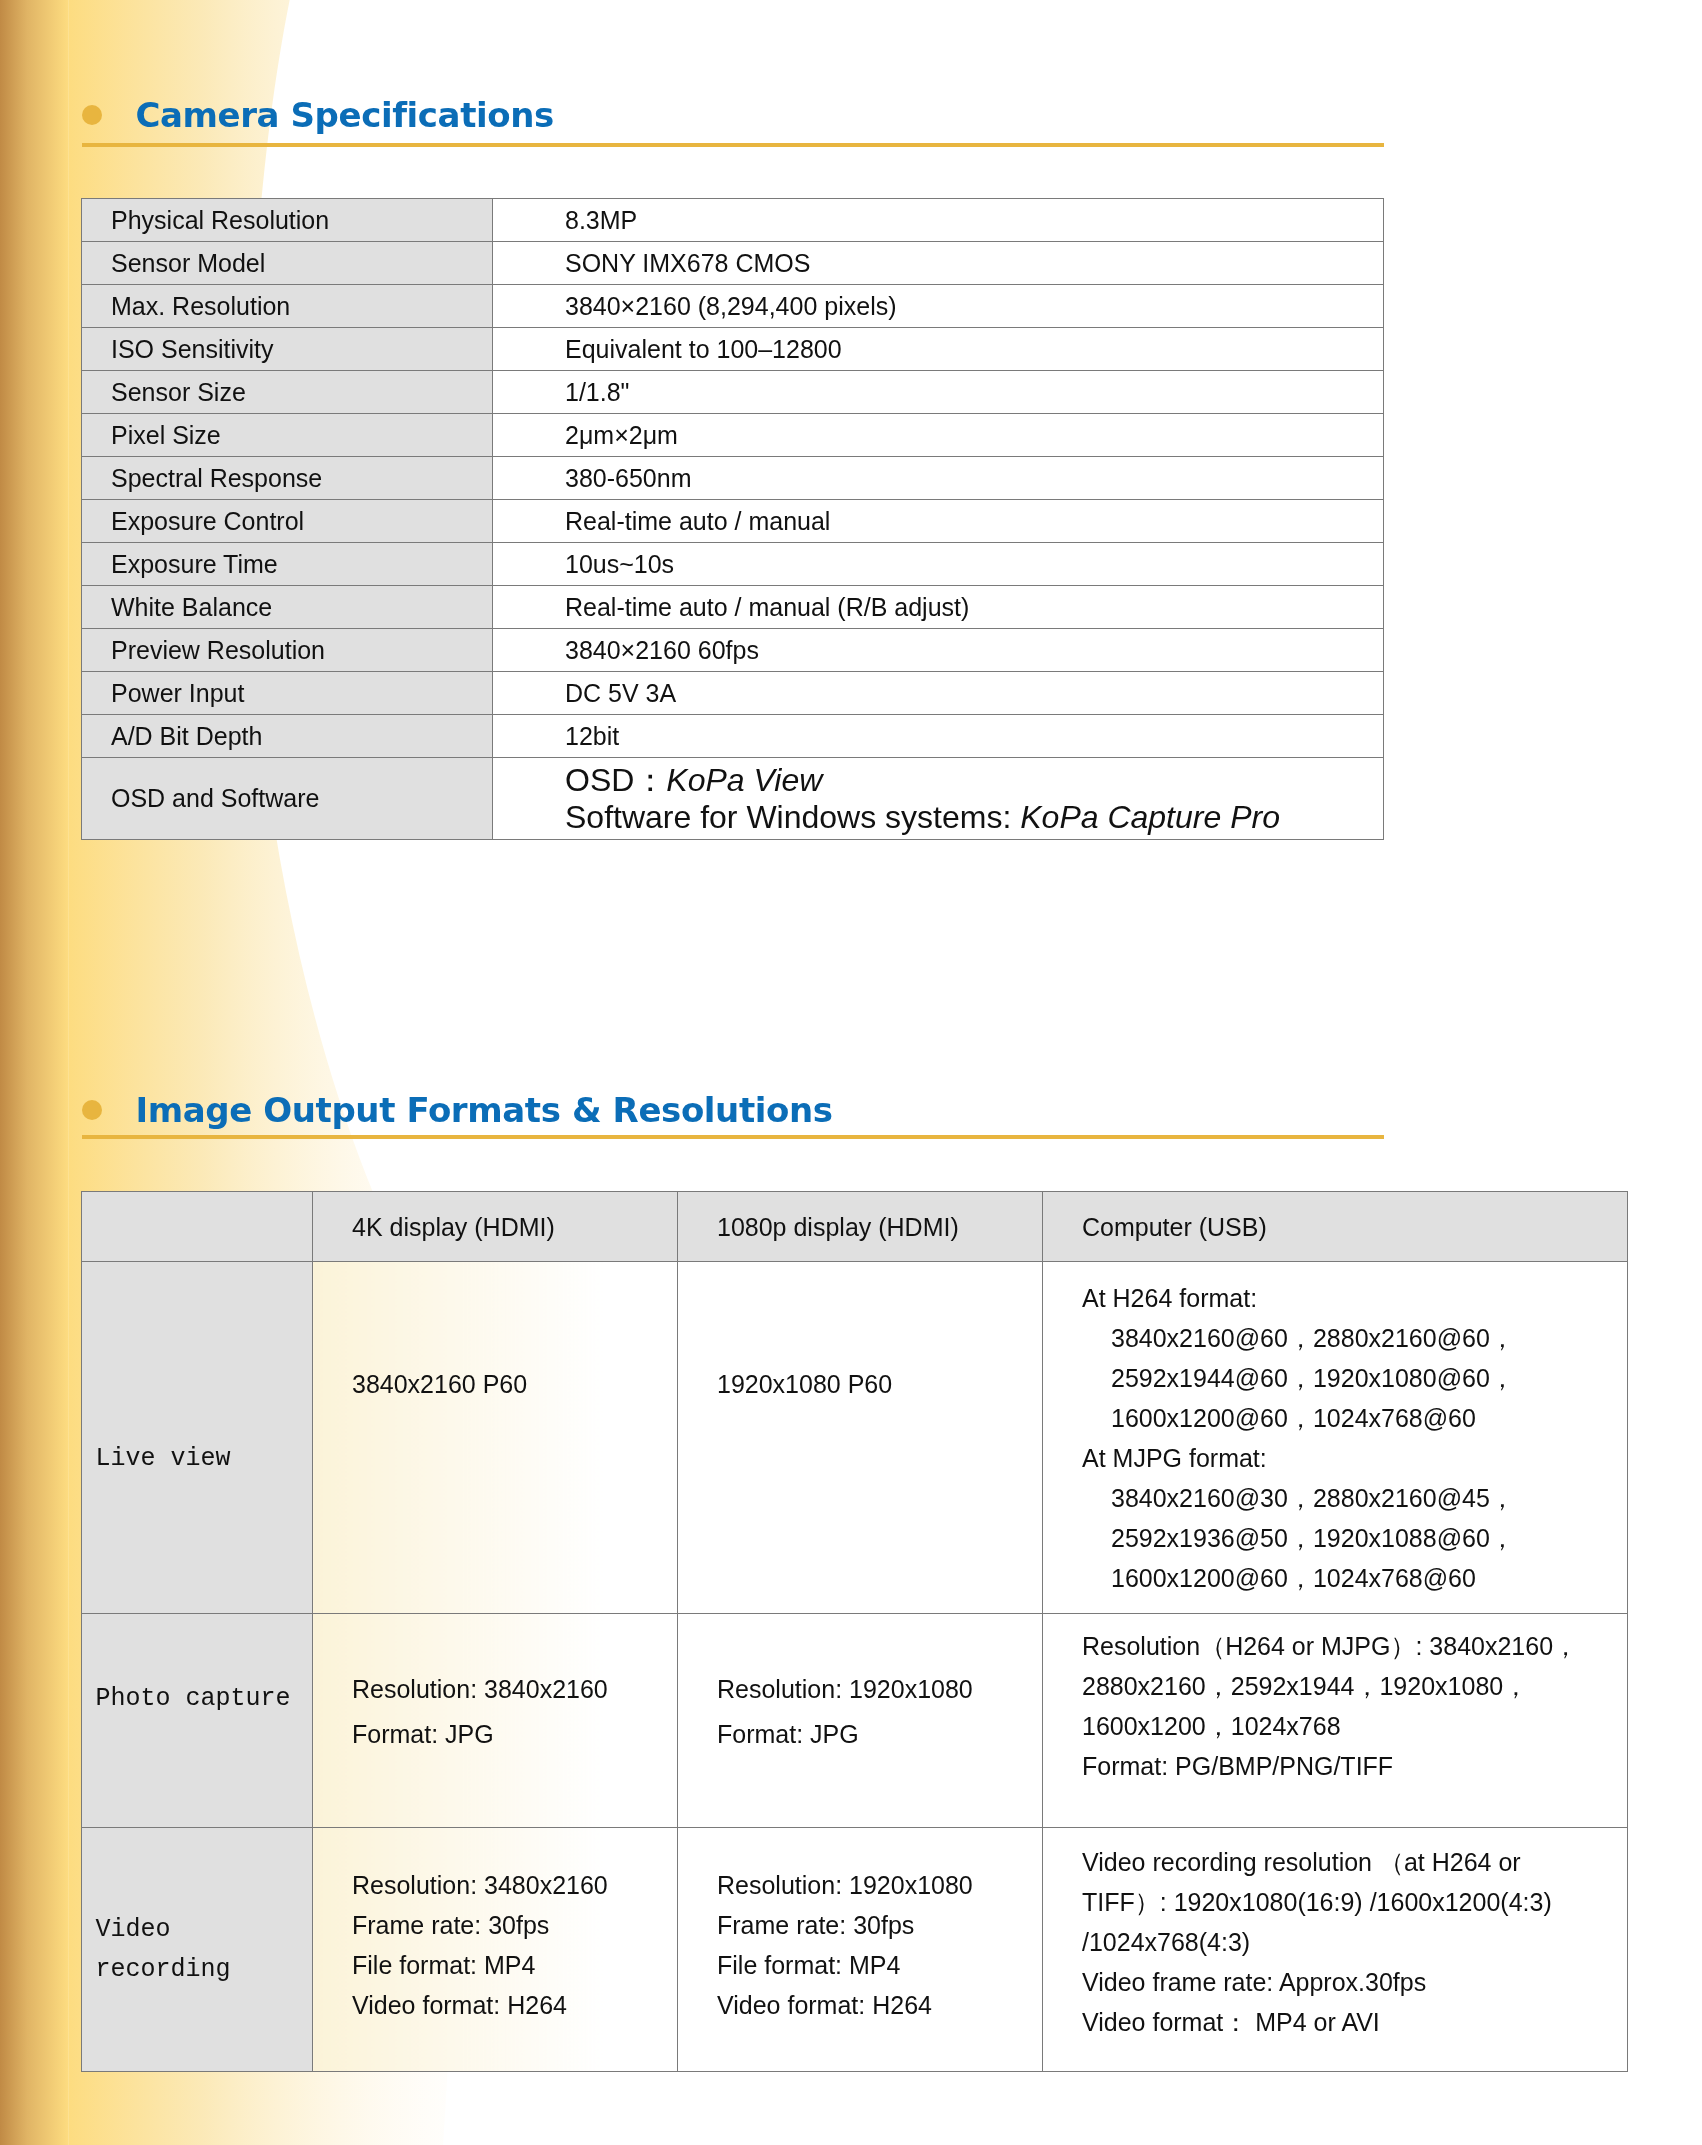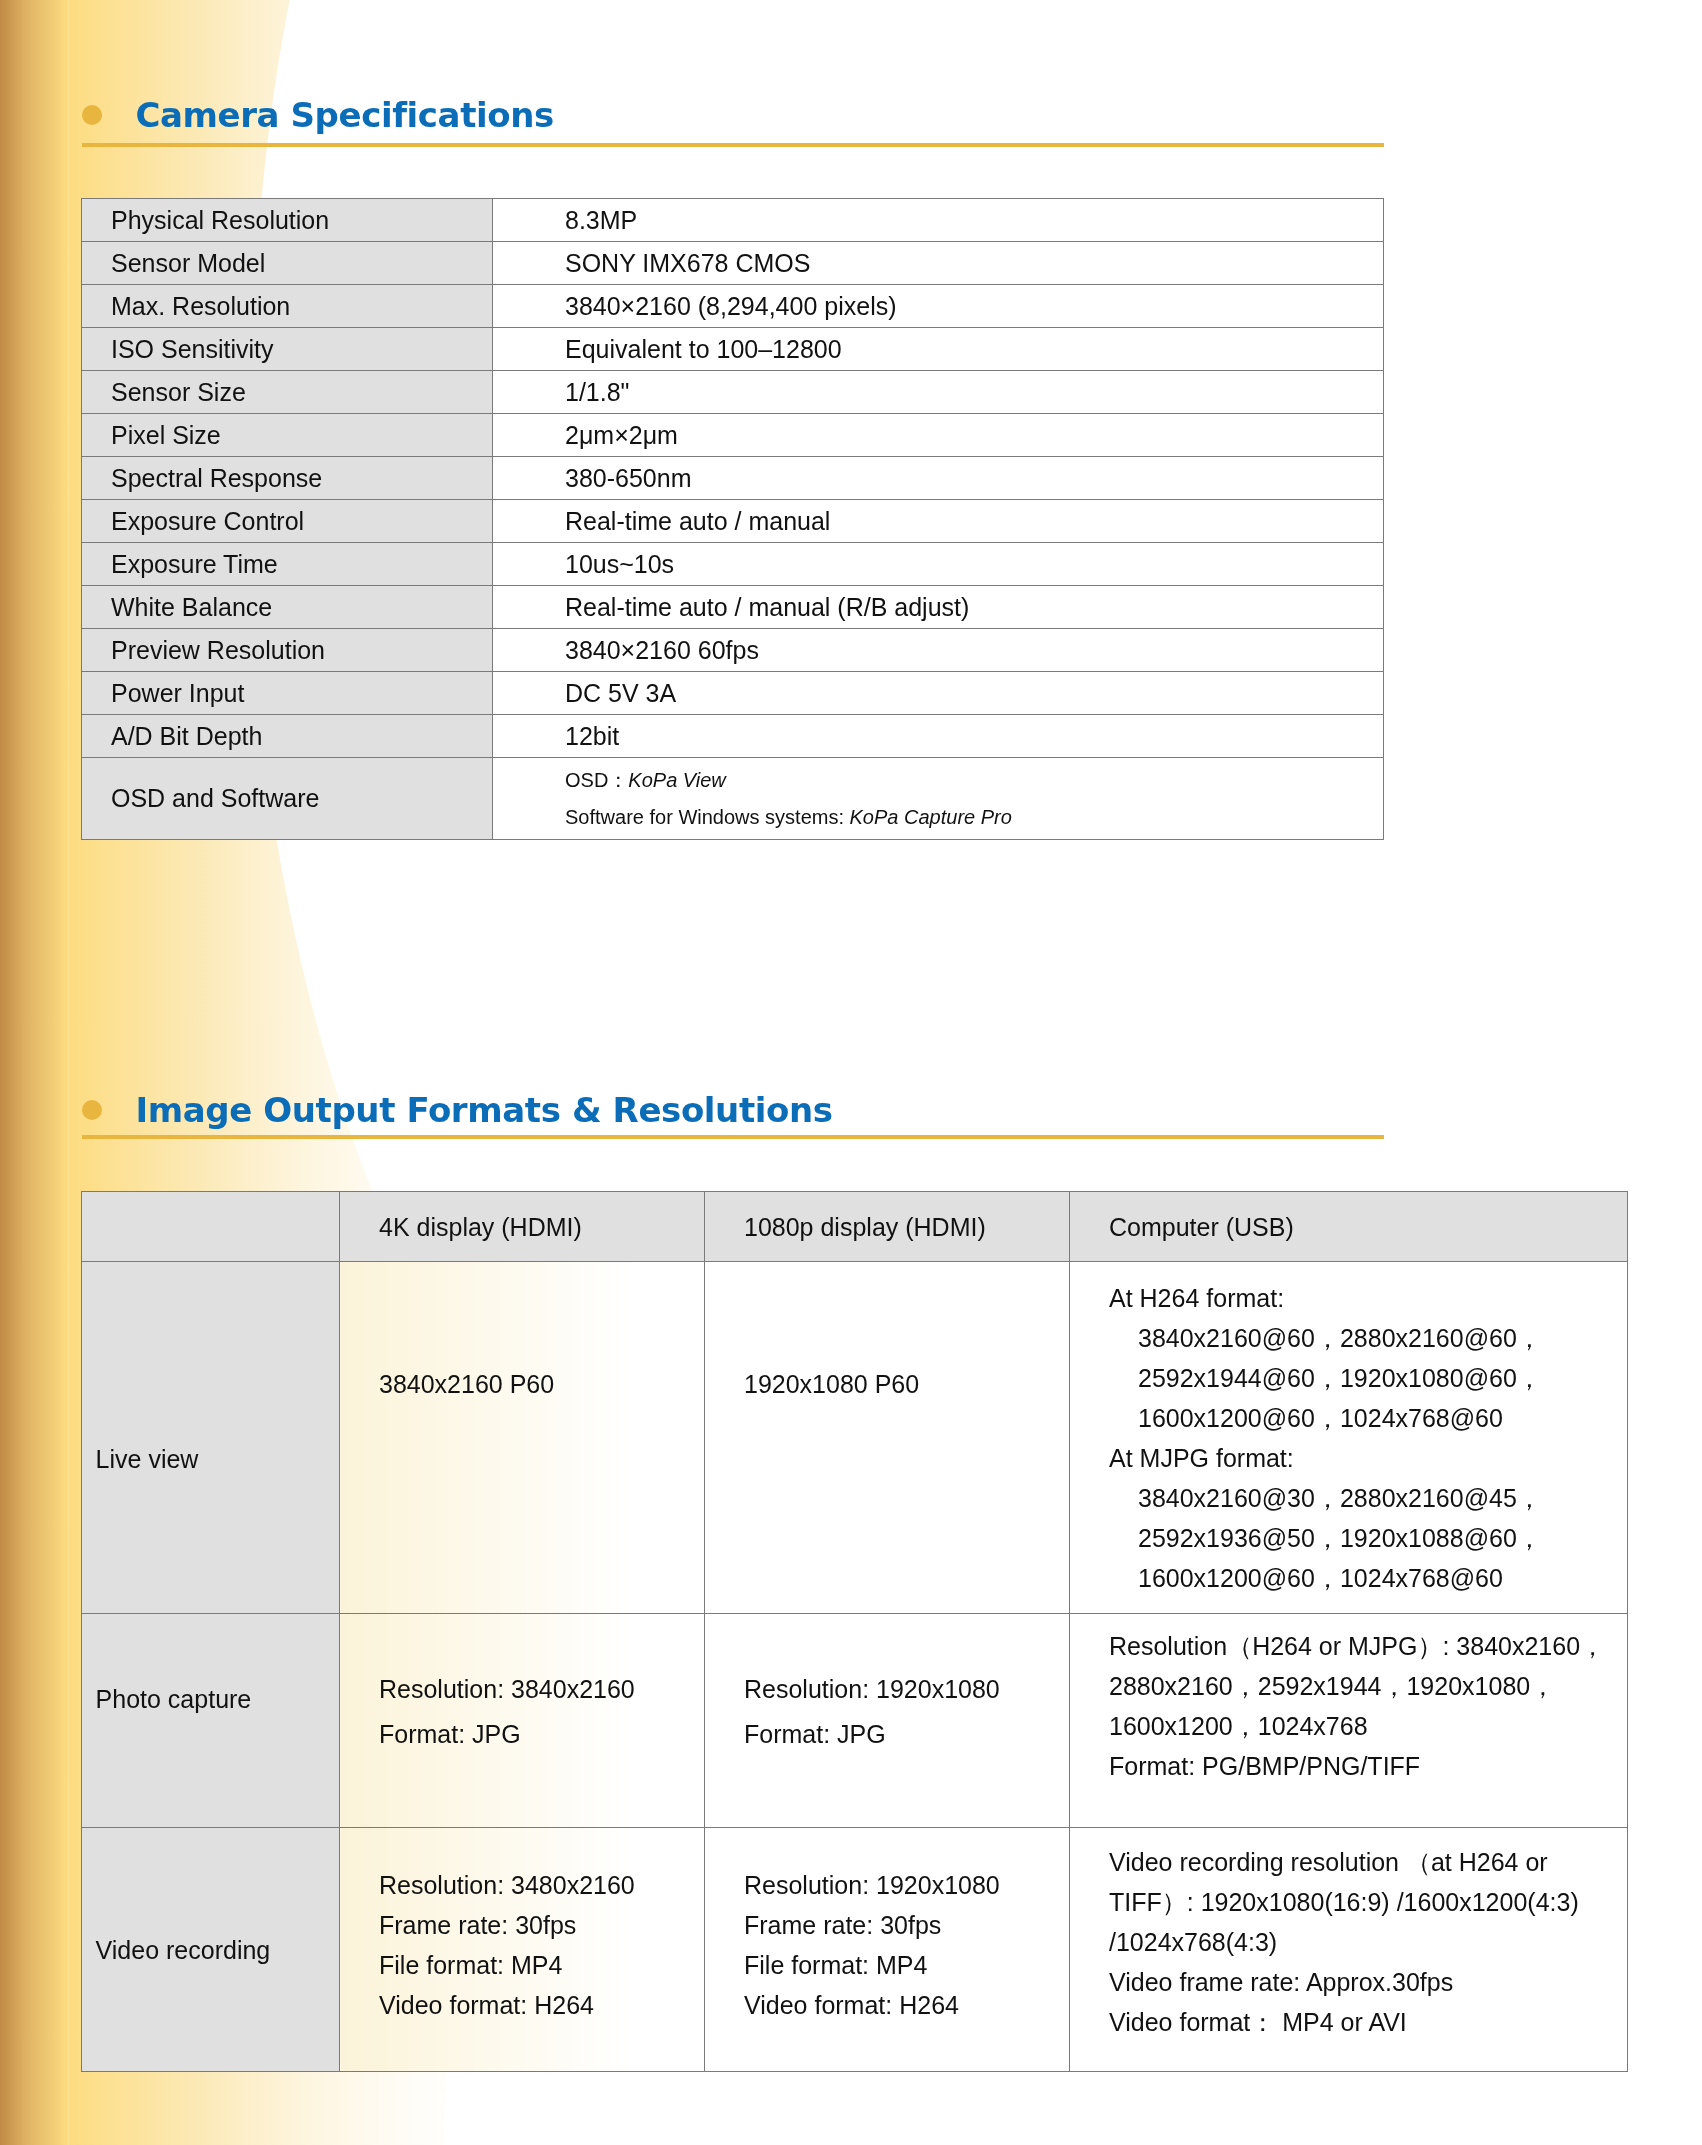--- a/index.html
+++ b/index.html
@@ -29,28 +29,28 @@
 
   table { border-collapse: collapse; position: absolute; }
   td { border: 1.7px solid #7a7a7a; padding: 0; vertical-align: middle; }
 
   
   #spec-table { left: 81px; top: 198px; width: 1303px; }
   #spec-table td { height: 43px; font-size: 25px; }
   #spec-table td.k { width: 411px; background: #e0e0e0; padding-left: 29px; box-sizing: border-box; }
   #spec-table td.v { background: #ffffff; padding-left: 72px; padding-top: 0; box-sizing: border-box; }
   #spec-table tr.tall td { height: 82px; }
-  #spec-table td.v .line { display: block; font-size: 20px; line-height: 37px; }
+  #spec-table td.v .line { display: block; font-size: 32px; line-height: 37px; }
   #spec-table td.v .it { font-style: italic; }
 
   
   #out-table { left: 81px; top: 1191px; width: 1547px; }
   #out-table td { font-size: 25px; line-height: 40px; }
   #out-table tr.head td { height: 70px; background: #e0e0e0; }
-  #out-table td.rowlabel { width: 258px; background: #e0e0e0; padding-left: 13.6px; box-sizing: border-box; }
+  #out-table td.rowlabel { width: 231px; background: #e0e0e0; padding-left: 13.6px; box-sizing: border-box; font-family: Liberation Mono, monospace; }
   #out-table td.c1 { width: 365px; padding-left: 39px; box-sizing: border-box;
     background: linear-gradient(to right, #fbf3d8 0%, #fdf9ec 40%, rgba(255,255,255,0) 80%); }
   #out-table tr.head td.c1 { background: #e0e0e0; }
   #out-table td.c2 { width: 365px; padding-left: 39px; box-sizing: border-box; background: #fff; }
   #out-table td.c3 { padding-left: 39px; box-sizing: border-box; background: #fff; }
   #out-table tr.head td.c2, #out-table tr.head td.c3 { background: #e0e0e0; }
   #out-table tr.live td { height: 352px; }
   #out-table tr.photo td { height: 214px; }
   #out-table tr.video td { height: 244px; }
   .ln { display: block; white-space: nowrap; }

